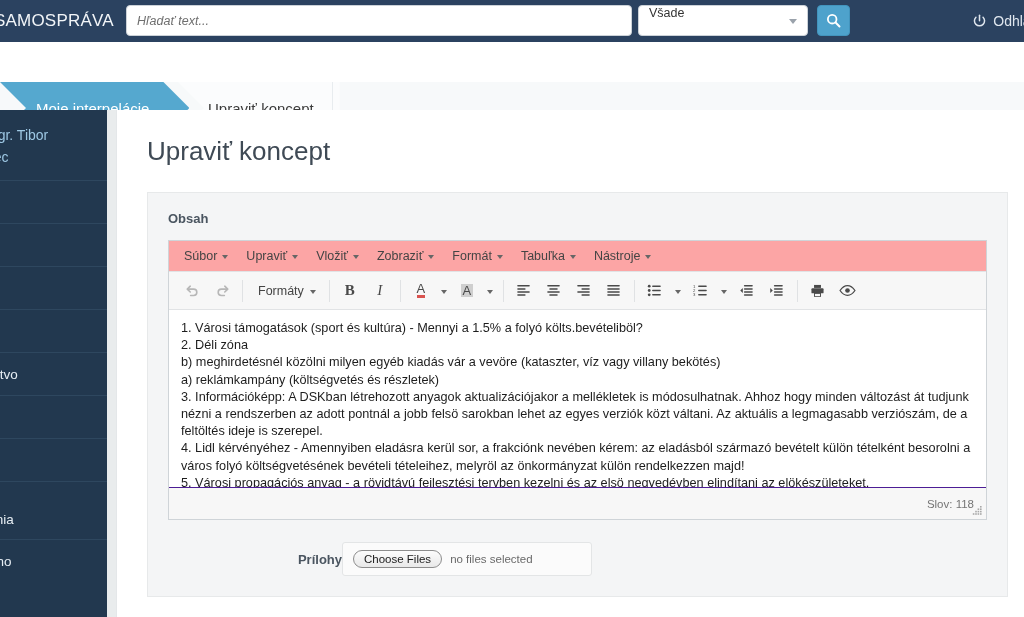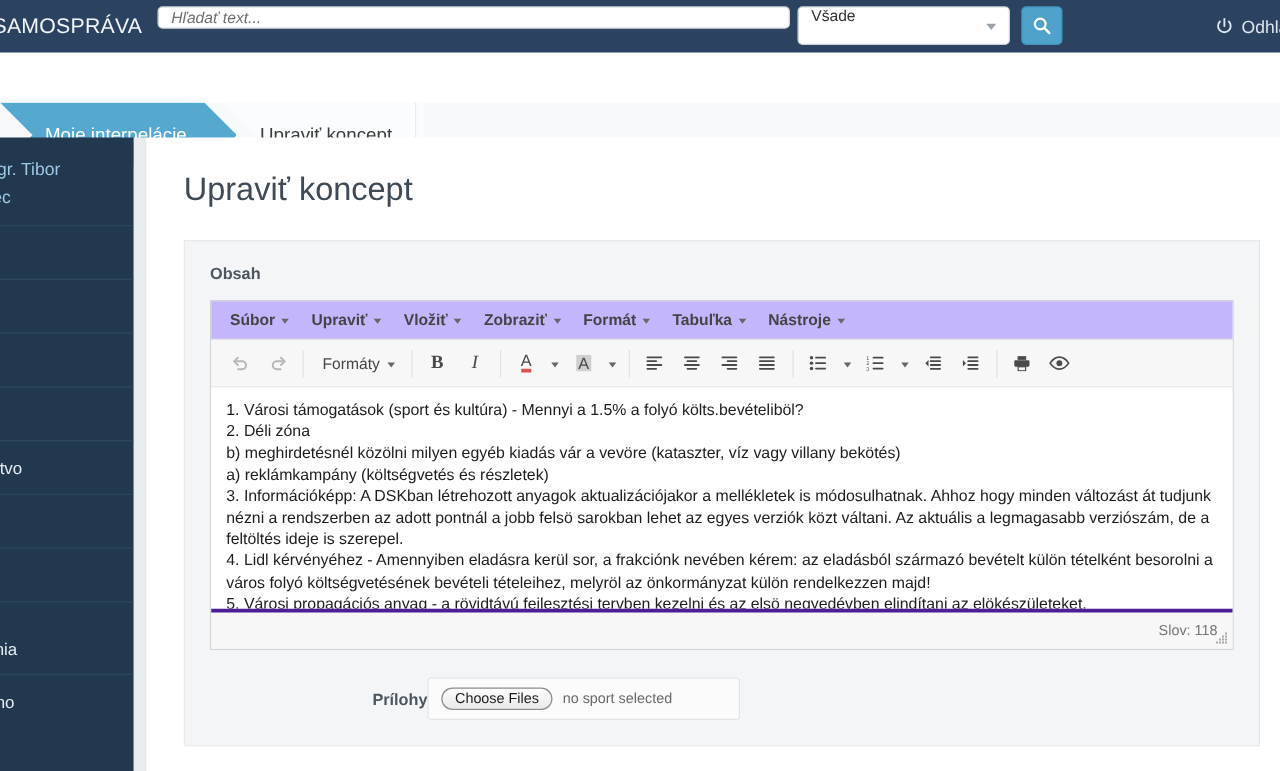--- a/index.html
+++ b/index.html
@@ -23,21 +23,21 @@
     letter-spacing: .2px;
     margin-left: -6px;
     padding-left: 0;
     white-space: nowrap;
   }
   .search-wrap {
     position: absolute; left: 126px; top: 5px;
     display: flex; align-items: stretch; height: 31px;
   }
   .search-input {
-    width: 506px; height: 18px;
+    width: 506px; height: 31px;
     border: 1px solid #ccd2d8;
     border-radius: 4px;
     background: #fff;
     padding: 0 10px;
     font-size: 12.5px;
     color: #555;
     font-family: "Liberation Sans", sans-serif;
     outline: none;
   }
   .search-input::placeholder { color: #6f6f6f; font-style: italic; }
@@ -179,25 +179,24 @@
     margin-bottom: 14px;
   }
 
   
   .mce {
     border: 1px solid #cfd4d8;
     background: #fff;
   }
   .mce-menubar {
     height: 31px;
-    background: #c4b5fd;
+    background: #fca5a5;
     border-bottom: 1px solid #e1e3e5;
     display: flex; align-items: center;
     padding-left: 6px;
-    font-weight: bold;
   }
   .mce-menu-item {
     display: flex; align-items: center; gap: 5px;
     padding: 0 9px; height: 25px;
     font-size: 12.5px; color: #444;
     cursor: pointer;
   }
   .caret-dn {
     width: 0; height: 0;
     border-left: 3.5px solid transparent;
@@ -240,21 +239,21 @@
     line-height: 17.2px;
     color: #1d1d1d;
     height: 177px;
     overflow: hidden;
     background: #fff;
   }
   .editor-body p { margin: 0; }
   .mce-statusbar {
     height: 32px;
     background: #f7f7f7;
-    border-top: 3px solid #4c1d95;
+    border-top: 1px solid #4c1d95;
     display: flex; align-items: center; justify-content: flex-end;
     padding-right: 12px;
     font-size: 11.5px; color: #757575;
     position: relative;
   }
   .resize-grip {
     position: absolute; right: 3px; bottom: 2px;
     width: 12px; height: 12px;
     cursor: nwse-resize;
   }
@@ -590,18 +589,18 @@
               <rect x="9" y="8.2" width="1.6" height="1.6"></rect>
           </g>
         </svg>
       </div>
     </div>
 
     <div class="attach-row">
       <div class="attach-label">Prílohy</div>
       <div class="filebox">
         <span class="choose-btn">Choose Files</span>
-        <span class="no-file">no sport selected</span>
+        <span class="no-file">no files selected</span>
       </div>
     </div>
   </div>
 
 </div>
 
 </body></html>

